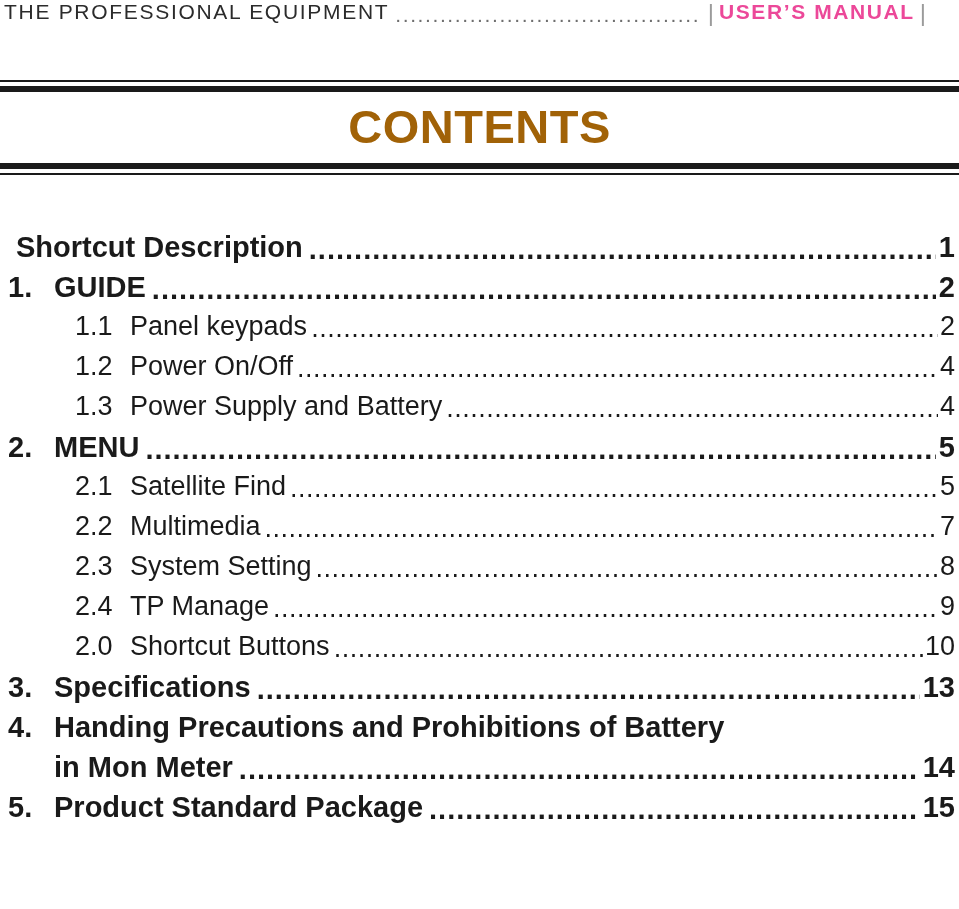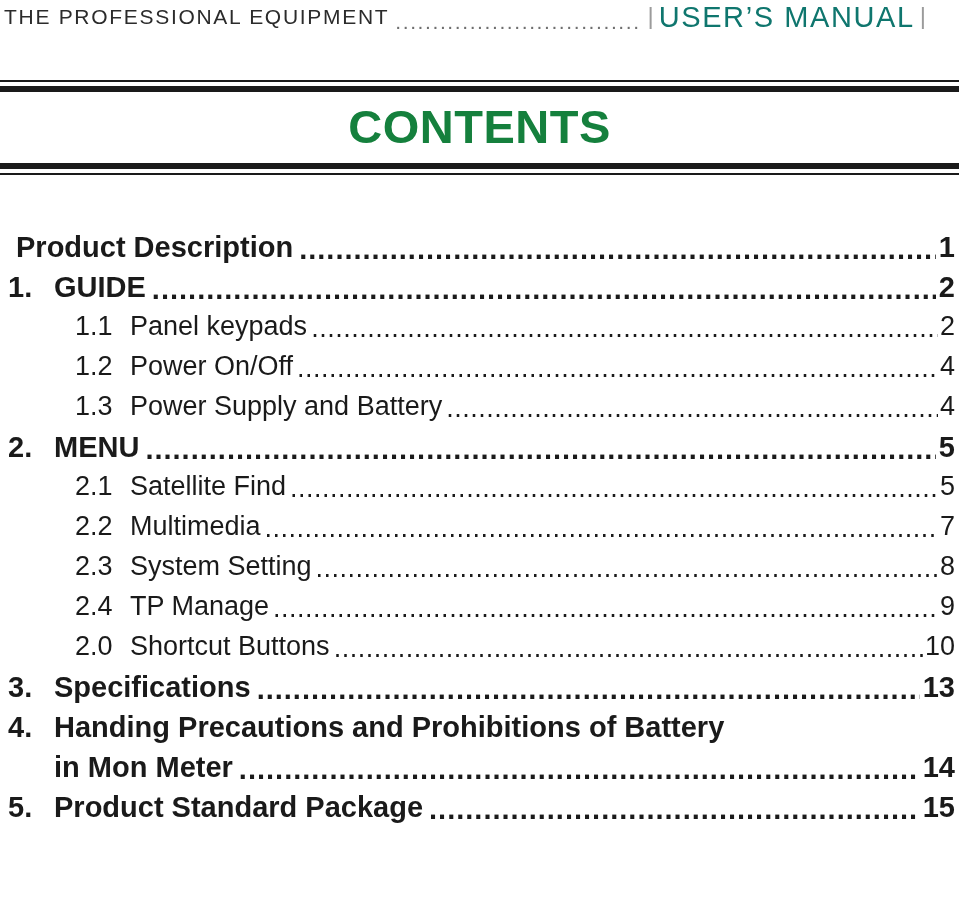--- a/index.html
+++ b/index.html
@@ -18,21 +18,21 @@
   }
 
   
   .page-header {
     position: absolute;
     left: 0;
     top: 0;
     width: 931px;
     height: 34px;
     display: flex;
-    align-items: center;
+    align-items: flex-start;
     white-space: nowrap;
   }
   .hdr-title {
     font-size: 21px;
     font-weight: 400;
     letter-spacing: 1.7px;
     color: #2b2b2b;
     flex: 0 0 auto;
     padding-left: 4px;
   }
@@ -51,24 +51,24 @@
     flex: 0 0 auto;
     font-size: 24px;
     font-weight: 300;
     color: #9b9b9b;
     padding: 0 5px;
     position: relative;
     top: -1px;
   }
   .hdr-manual {
     flex: 0 0 auto;
-    font-size: 29px;
-    font-weight: 400;
+    font-size: 21px;
+    font-weight: 700;
     letter-spacing: 1.6px;
-    color: #0f766e;
+    color: #ec4899;
   }
 
   
   .rule-top {
     position: absolute;
     left: 0;
     top: 80px;
     width: 959px;
   }
   .rule-bottom {
@@ -96,21 +96,21 @@
   
   .contents-title {
     position: absolute;
     left: 0;
     top: 99px;
     width: 959px;
     text-align: center;
     font-size: 47px;
     font-weight: bold;
     letter-spacing: 0.5px;
-    color: #15803d;
+    color: #a16207;
     line-height: 56px;
   }
 
   
   .toc {
     position: absolute;
     left: 0;
     top: 231px;
     width: 959px;
   }
@@ -209,21 +209,21 @@
 
 <div class="rule-bottom">
   <div class="rule-thick"></div>
   <div class="rule-gap"></div>
   <div class="rule-thin"></div>
 </div>
 
 <div class="toc">
     <div class="toc-row lvl0">
       <span class="toc-num"></span>
-      <span class="toc-label">Product Description</span>
+      <span class="toc-label">Shortcut Description</span>
       <span class="toc-leader">..................................................................................................................................</span>
       <span class="toc-page">1</span>
     </div>
     <div class="toc-row lvl1">
       <span class="toc-num">1.</span>
       <span class="toc-label">GUIDE</span>
       <span class="toc-leader">..................................................................................................................................</span>
       <span class="toc-page">2</span>
     </div>
     <div class="toc-row lvl2">

